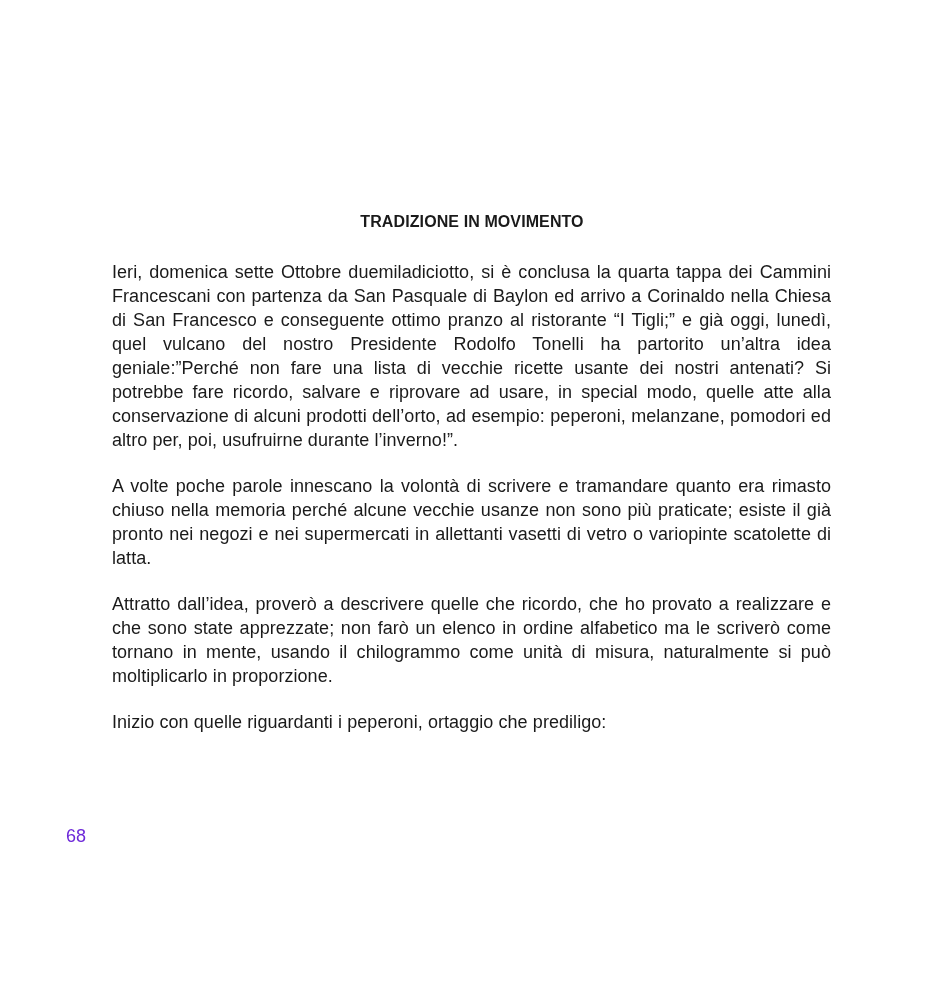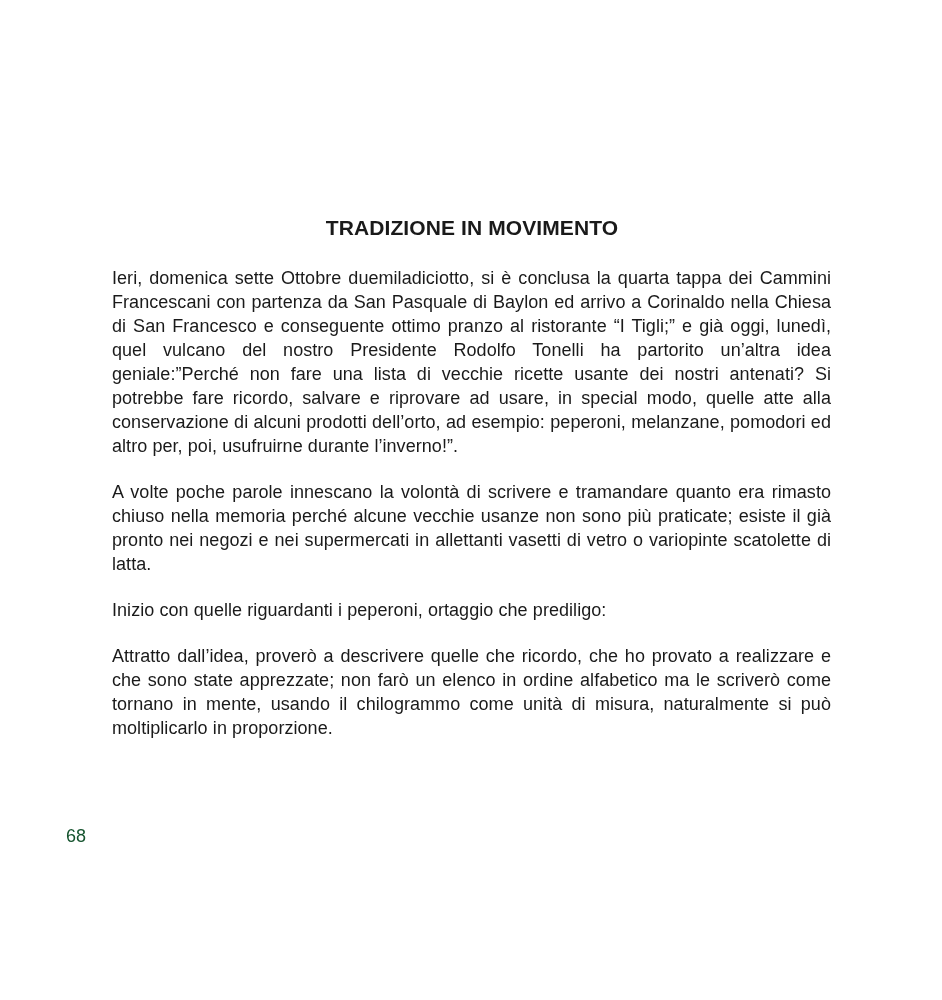--- a/index.html
+++ b/index.html
@@ -26,24 +26,24 @@
   .content {
     position: absolute;
     left: 112px;
     top: 206px;
     width: 720px;
   }
 
   .doc-title {
     text-align: center;
     font-weight: bold;
-    font-size: 21px;
+    font-size: 16px;
     line-height: 23px;
     letter-spacing: 0.1px;
-    margin: 10px;
+    margin: 4px;
   }
   .doc-title .title-line-1 {
     display: block;
   }
   .doc-title .title-line-2 {
     display: block;
   }
 
   .body-block {
     margin-top: 27px;
@@ -64,38 +64,38 @@
   p.para.no-justify {
     text-align: left;
   }
 
   .page-number {
     position: absolute;
     left: 66px;
     top: 824px;
     font-size: 18px;
     line-height: 24px;
-    color: #14532d;
+    color: #6d28d9;
   }
 </style>
 </head>
 <body>
 
 <div class="page">
 
   <div class="content">
 
     <h1 class="doc-title">
       <span class="title-line-1">TRADIZIONE IN MOVIMENTO</span>
     </h1>
 
     <div class="body-block">
       <p class="para">Ieri, domenica sette Ottobre duemiladiciotto, si è conclusa la quarta tappa dei Cammini Francescani con partenza da San Pasquale di Baylon ed arrivo a Corinaldo nella Chiesa di San Francesco e conseguente ottimo pranzo al ristorante “I Tigli;” e già oggi, lunedì, quel vulcano del nostro Presidente Rodolfo Tonelli ha partorito un’altra idea geniale:”Perché non fare una lista di vecchie ricette usante dei nostri antenati? Si potrebbe fare ricordo, salvare e riprovare ad usare, in special modo, quelle atte alla conservazione di alcuni prodotti dell’orto, ad esempio: peperoni, melanzane, pomodori ed altro per, poi, usufruirne durante l’inverno!”.</p>
       <p class="para">A volte poche parole innescano la volontà di scrivere e tramandare quanto era rimasto chiuso nella memoria perché alcune vecchie usanze non sono più praticate; esiste il già pronto nei negozi e nei supermercati in allettanti vasetti di vetro o variopinte scatolette di latta.</p>
+      <p class="para">Attratto dall’idea, proverò a descrivere quelle che ricordo, che  ho provato a realizzare e che sono state apprezzate; non farò un elenco in ordine alfabetico ma le scriverò come tornano in mente, usando  il chilogrammo come unità di misura, naturalmente si può moltiplicarlo in proporzione.</p>
       <p class="para no-justify">Inizio con quelle riguardanti i peperoni, ortaggio che prediligo:</p>
-      <p class="para">Attratto dall’idea, proverò a descrivere quelle che ricordo, che  ho provato a realizzare e che sono state apprezzate; non farò un elenco in ordine alfabetico ma le scriverò come tornano in mente, usando  il chilogrammo come unità di misura, naturalmente si può moltiplicarlo in proporzione.</p>
     </div>
 
   </div>
 
   <div class="page-number">68</div>
 
 </div>
 
 </body></html>

